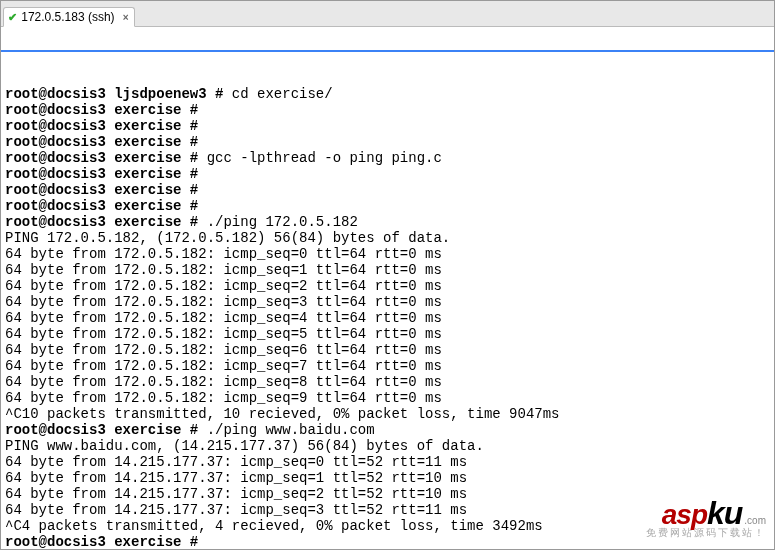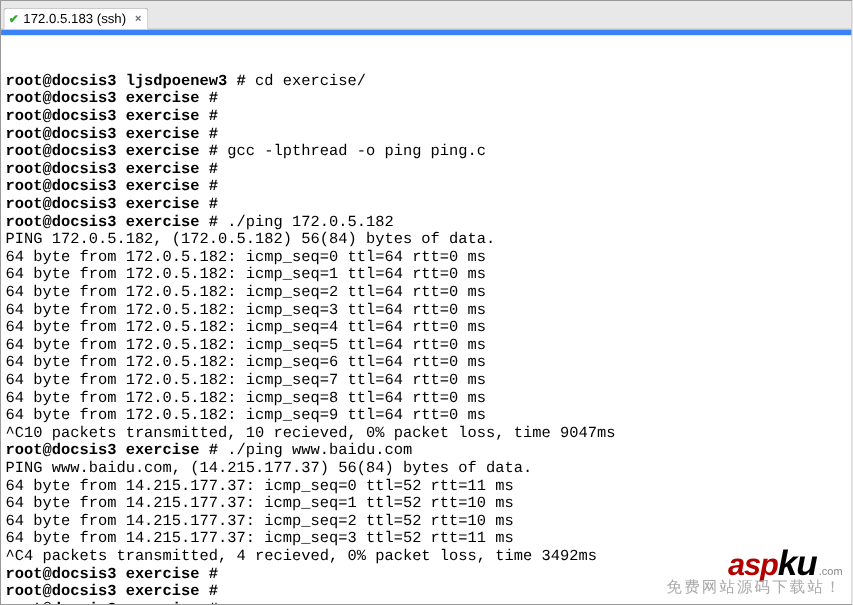--- a/index.html
+++ b/index.html
@@ -56,21 +56,22 @@
   }
   .terminal {
     flex: 1;
     background: #fff;
     color: #000;
     padding: 2px 4px;
     line-height: 16px;
     white-space: pre;
     overflow: hidden;
     position: relative;
-    border-top: 5px solid #3b82f6;
+    border-top: 2px solid #3b82f6;
+    margin-top: 23px;
   }
   .line { white-space: pre; }
   .b { font-weight: bold; }
   .watermark {
     position: absolute;
     right: 8px;
     bottom: 8px;
     font-family: Arial, sans-serif;
     display: flex;
     flex-direction: column;
@@ -95,21 +96,21 @@
     font-size: 32px;
     letter-spacing: -1px;
   }
   .wm-com {
     color: #888;
     font-size: 10px;
     margin-left: 2px;
   }
   .wm-sub {
     color: #aaa;
-    font-size: 14px;
+    font-size: 10px;
     margin-top: -4px;
     letter-spacing: 2px;
   }
 </style>
 </head>
 <body>
 
 <div class="window">
   <div class="tabbar">
     <div class="tab">

